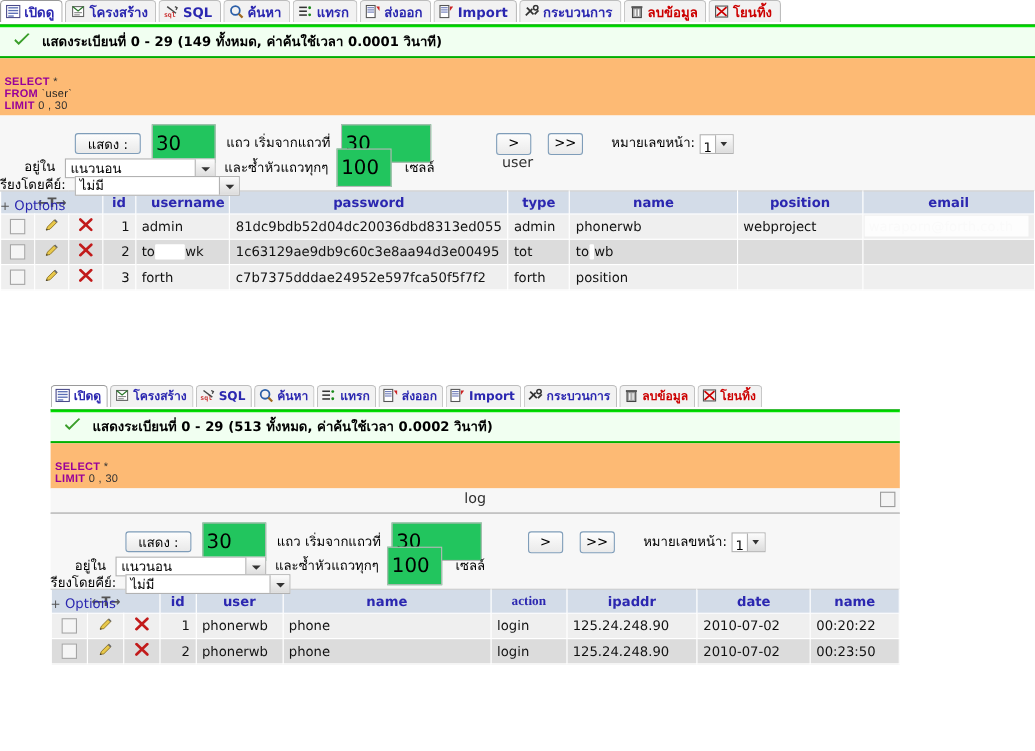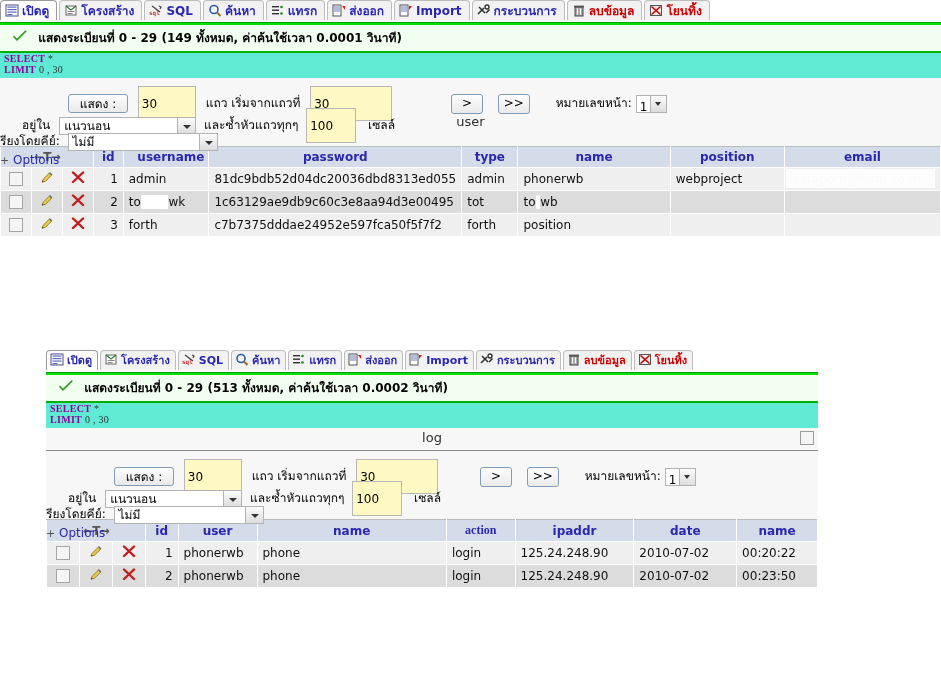--- a/index.html
+++ b/index.html
@@ -72,23 +72,23 @@
     color:#000;
     white-space:nowrap;
   }
   .successbar .check{
     display:inline-block;width:16px;height:14px;
     vertical-align:-2px;margin:0 6px 0 8px;
   }
 
   
   .sqlbox{
-    background:#5eead4;
-    padding:0 0 3px 4px;
-    font-family:Liberation Serif, serif;
+    background:#fdba74;
+    padding:16px 0 3px 4px;
+    font-family:Liberation Sans, sans-serif;
     font-size:10px;
     line-height:11px;
     letter-spacing:.3px;
   }
   .kw{color:#990099;font-weight:bold;}
   .num{color:#333333;}
   .tick{color:#222;}
 
   
   .toolsline{
@@ -110,24 +110,24 @@
   
   .formarea{
     background:#f7f7f7;
     padding:8px 0 2px 0;
     position:relative;
   }
   .frow{white-space:nowrap;height:22px;line-height:22px;}
   .lbltxt{font-size:12px;color:#000;}
   input.txt{
     font-family:"DejaVu Sans","Liberation Sans",sans-serif;
-    font-size:12px;
+    font-size:18px;
     height:35px;line-height:17px;
     border:1px solid #b8b8b8;
-    background:#fef9c3;
+    background:#22c55e;
     padding:0 3px;
     vertical-align:middle;
     box-sizing:border-box;
   }
   .btn{
     display:inline-block;
     font-family:"DejaVu Sans","Liberation Sans",sans-serif;
     font-size:12px;
     background:linear-gradient(#fdfdfd,#e9e9e9);
     border:1px solid #7f9db9;
@@ -330,20 +330,21 @@
     <span class="check">
       <svg width="16" height="14" viewBox="0 0 16 14">
           <path d="M1 7 L5 11 L15 1 L13.4 0.2 L5 8.4 L2 5.4 Z" fill="#3a9e2a"></path>
         </svg>
     </span>
     <span>แสดงระเบียนที่ 0 - 29 (149 ทั้งหมด, ค่าค้นใช้เวลา 0.0001 วินาที)</span>
   </div>
 
   <div class="sqlbox">
     <div><span class="kw">SELECT</span> <span class="num">*</span></div>
+    <div><span class="kw">FROM</span> <span class="tick">`user`</span></div>
     <div><span class="kw">LIMIT</span> <span class="num">0 , 30</span></div>
   </div>
 
 
   <div class="formarea" style="height:58px;">
     <div class="frow" style="padding-left:68px;">
       <span class="btn" style="width:60px;">แสดง :</span>
       <input class="txt" style="width: 58px; margin-left: 6px;" value="30">
       <span class="lbltxt" style="margin-left:6px;">แถว เริ่มจากแถวที่</span>
       <input class="txt" style="width: 82px; margin-left: 6px;" value="30">

